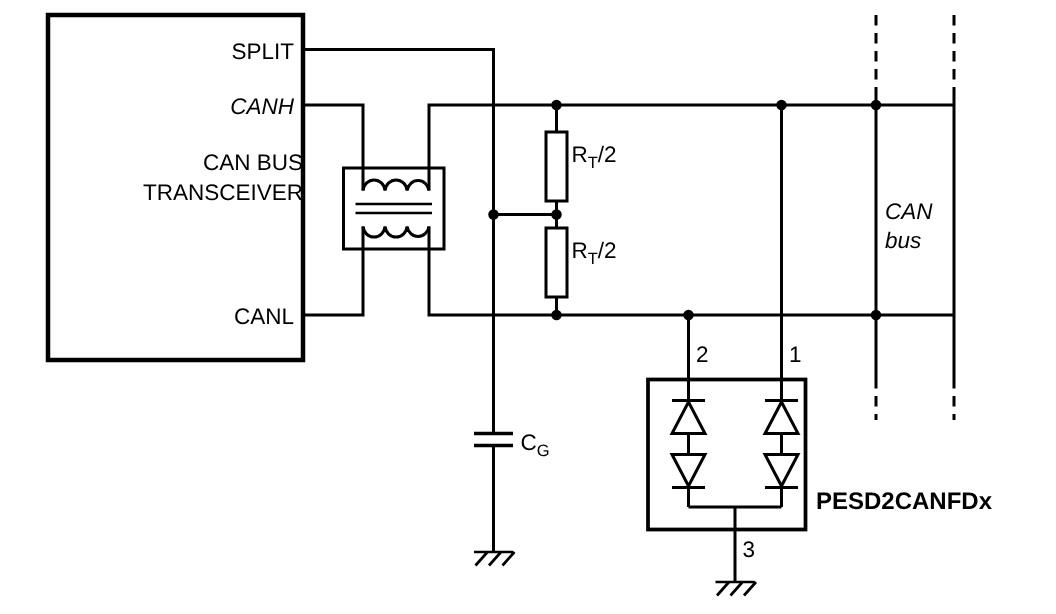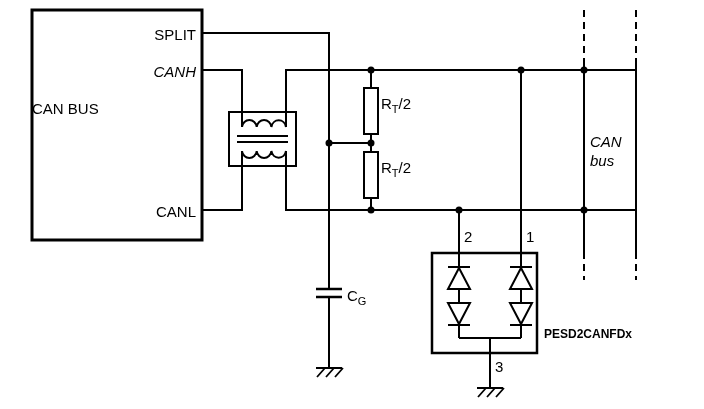--- a/index.html
+++ b/index.html
@@ -2,24 +2,24 @@
 <html><head>
 <meta charset="utf-8">
 <style>
   html,body{margin:0;padding:0;background:#ffffff;}
   .canvas{
     position:relative;width:704px;height:409px;background:#ffffff;
     font-family:"Liberation Sans","DejaVu Sans",sans-serif;color:#000;overflow:hidden;margin-left:24px;
   }
   .canvas svg{position:absolute;left:0;top:0;}
   .label{position:absolute;font-size:15px;line-height:19px;white-space:nowrap;}
-  .block{white-space:normal;text-align:left;line-height:20px;}
+  .block{white-space:normal;text-align:right;line-height:20px;}
   .pin-right{width:82px;text-align:right;}
   sub{font-size:11px;line-height:1;}
-  .part{font-weight:bold;font-size:12px;}
+  .part{font-weight:bold;font-size:16px;}
 </style>
 </head>
 <body>
 
 <div class="canvas">
 
   <svg width="704" height="409" viewBox="0 0 704 409">
     <g stroke="#000000" stroke-width="2" fill="none">
 
       <rect x="8" y="10" width="170" height="230" stroke-width="3"></rect>
@@ -70,20 +70,21 @@
       <circle cx="435" cy="210" r="3.5"></circle>
       <circle cx="560" cy="210" r="3.5"></circle>
     </g>
   </svg>
 
   <div class="label pin-right" style="left:90px;top:25px;">SPLIT</div>
   <div class="label pin-right" style="left:90px;top:62px;font-style:italic;">CANH</div>
   <div class="label pin-right" style="left:90px;top:202px;text-align:right;">CANL</div>
   <div class="label block" style="left:8px;top:99px;width:170px;">
     <div>CAN BUS</div>
+    <div>TRANSCEIVER</div>
   </div>
 
 
   <div class="label" style="left:357px;top:94px;"><span>R</span><sub>T</sub><span>/2</span></div>
   <div class="label" style="left:357px;top:158px;"><span>R</span><sub>T</sub><span>/2</span></div>
 
   <div class="label" style="left:323px;top:286px;text-align:center;"><span>C</span><sub>G</sub></div>
 
   <div class="label" style="left:566px;top:132px;line-height:19px;font-style:italic;">
     <div>CAN</div>

